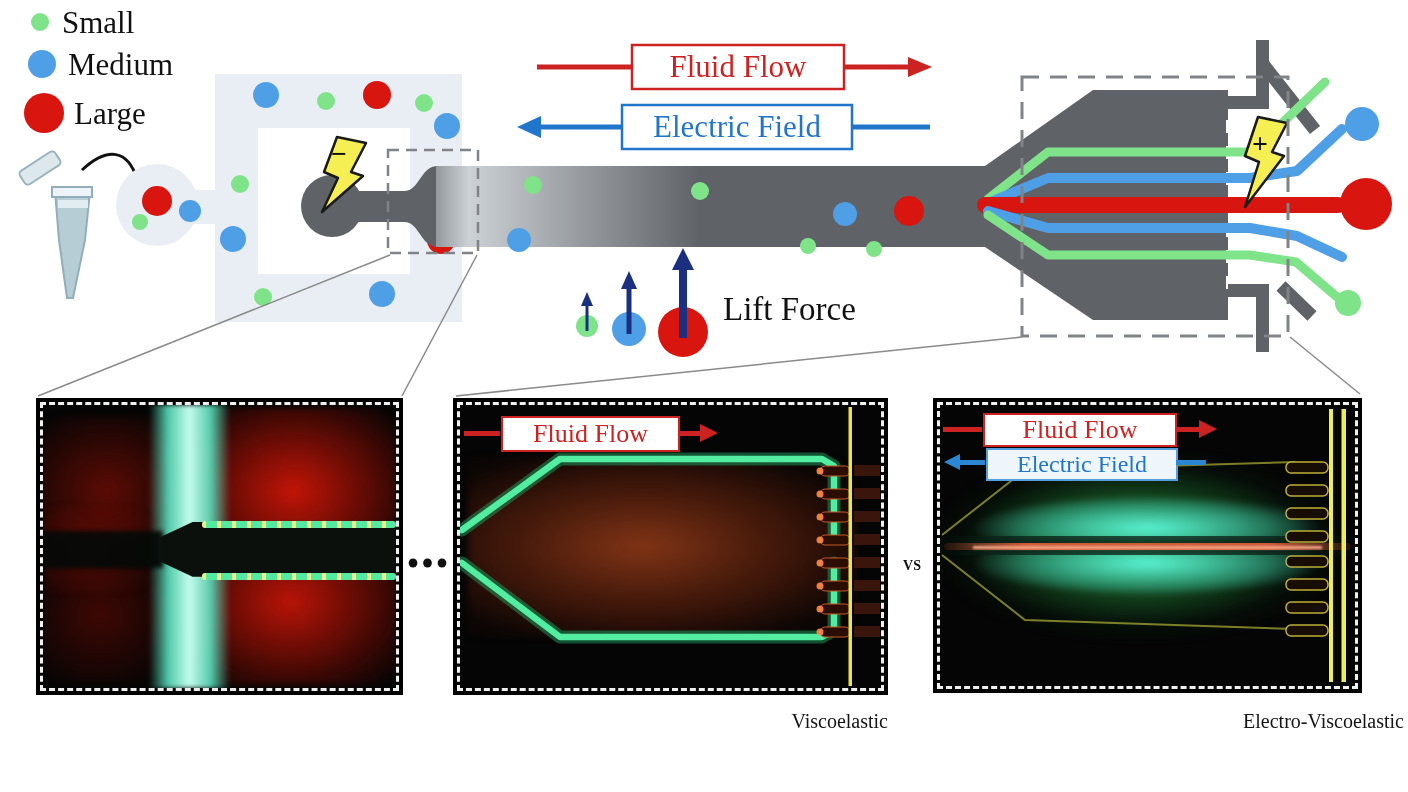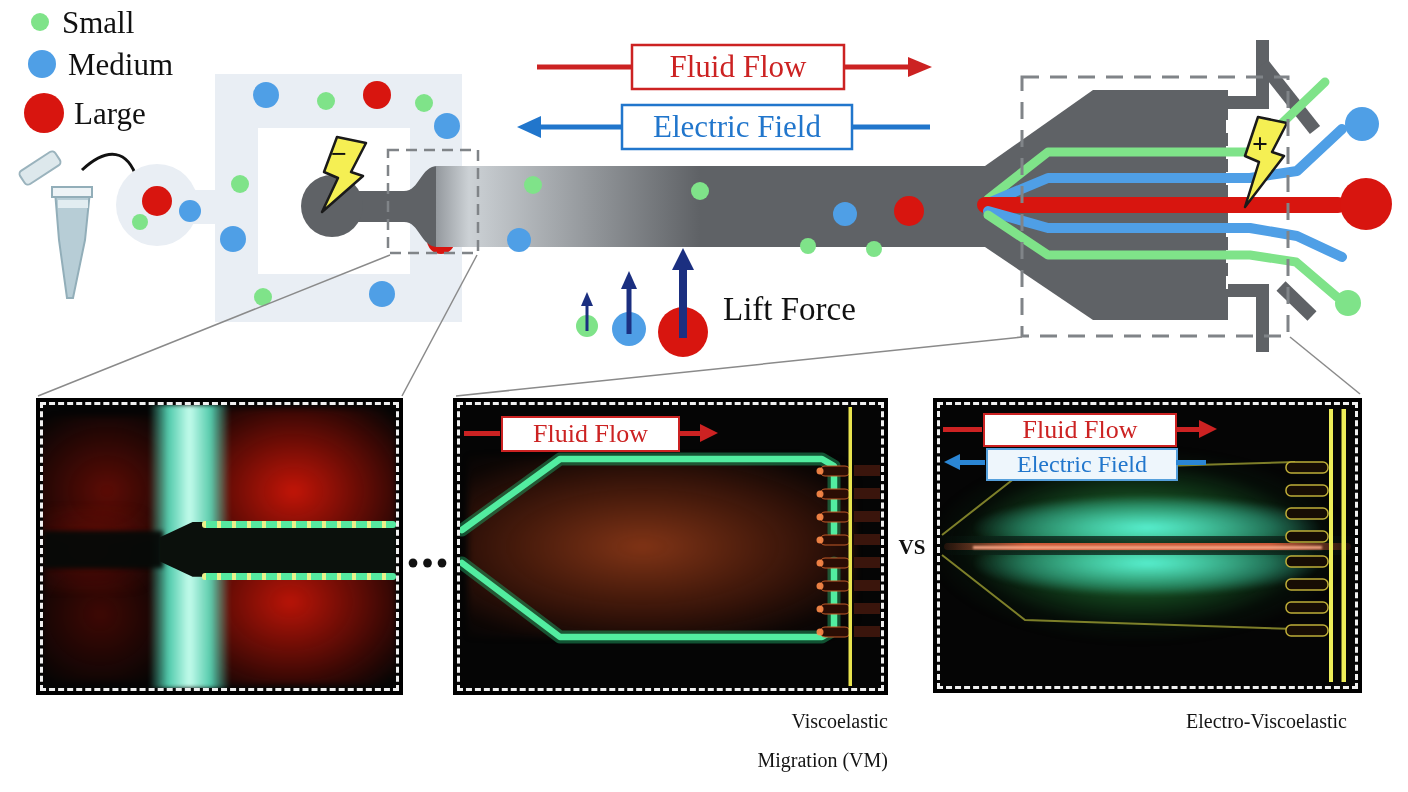--- a/index.html
+++ b/index.html
@@ -292,23 +292,22 @@
       <div class="tri-l" style="left:4px;top:49px;"></div>
       <div class="bar" style="left:20px;top:55px;width:25px;height:5px;background:#2b86d4;"></div>
       <div class="efbox" style="left:46px;top:43px;width:188px;height:29px;">
         <span>Electric Field</span>
       </div>
       <div class="bar" style="left:236px;top:55px;width:30px;height:5px;background:#2b86d4;"></div>
     </div>
   </div>
 
   <div class="sep" style="left:404px;top:518px;width:48px;font-size:54px;letter-spacing:1px;">...</div>
-  <div class="sep" style="left:887px;top:527px;width:50px;font-size:30px;font-variant:small-caps;">vs</div>
+  <div class="sep" style="left:887px;top:552px;width:50px;font-size:20px;font-variant:small-caps;">vs</div>
 
   <div class="caption" style="left:453px;top:702px;width:435px;">
     <div>Viscoelastic</div>
-    <div>Migration (VM)</div>
-  </div>
-  <div class="caption" style="left:918px;top:702px;width:429px;">
+  </div>
+  <div class="caption" style="left:975px;top:702px;width:429px;">
     <div>Electro-Viscoelastic</div>
   </div>
 
 </div>
 
 </body></html>

